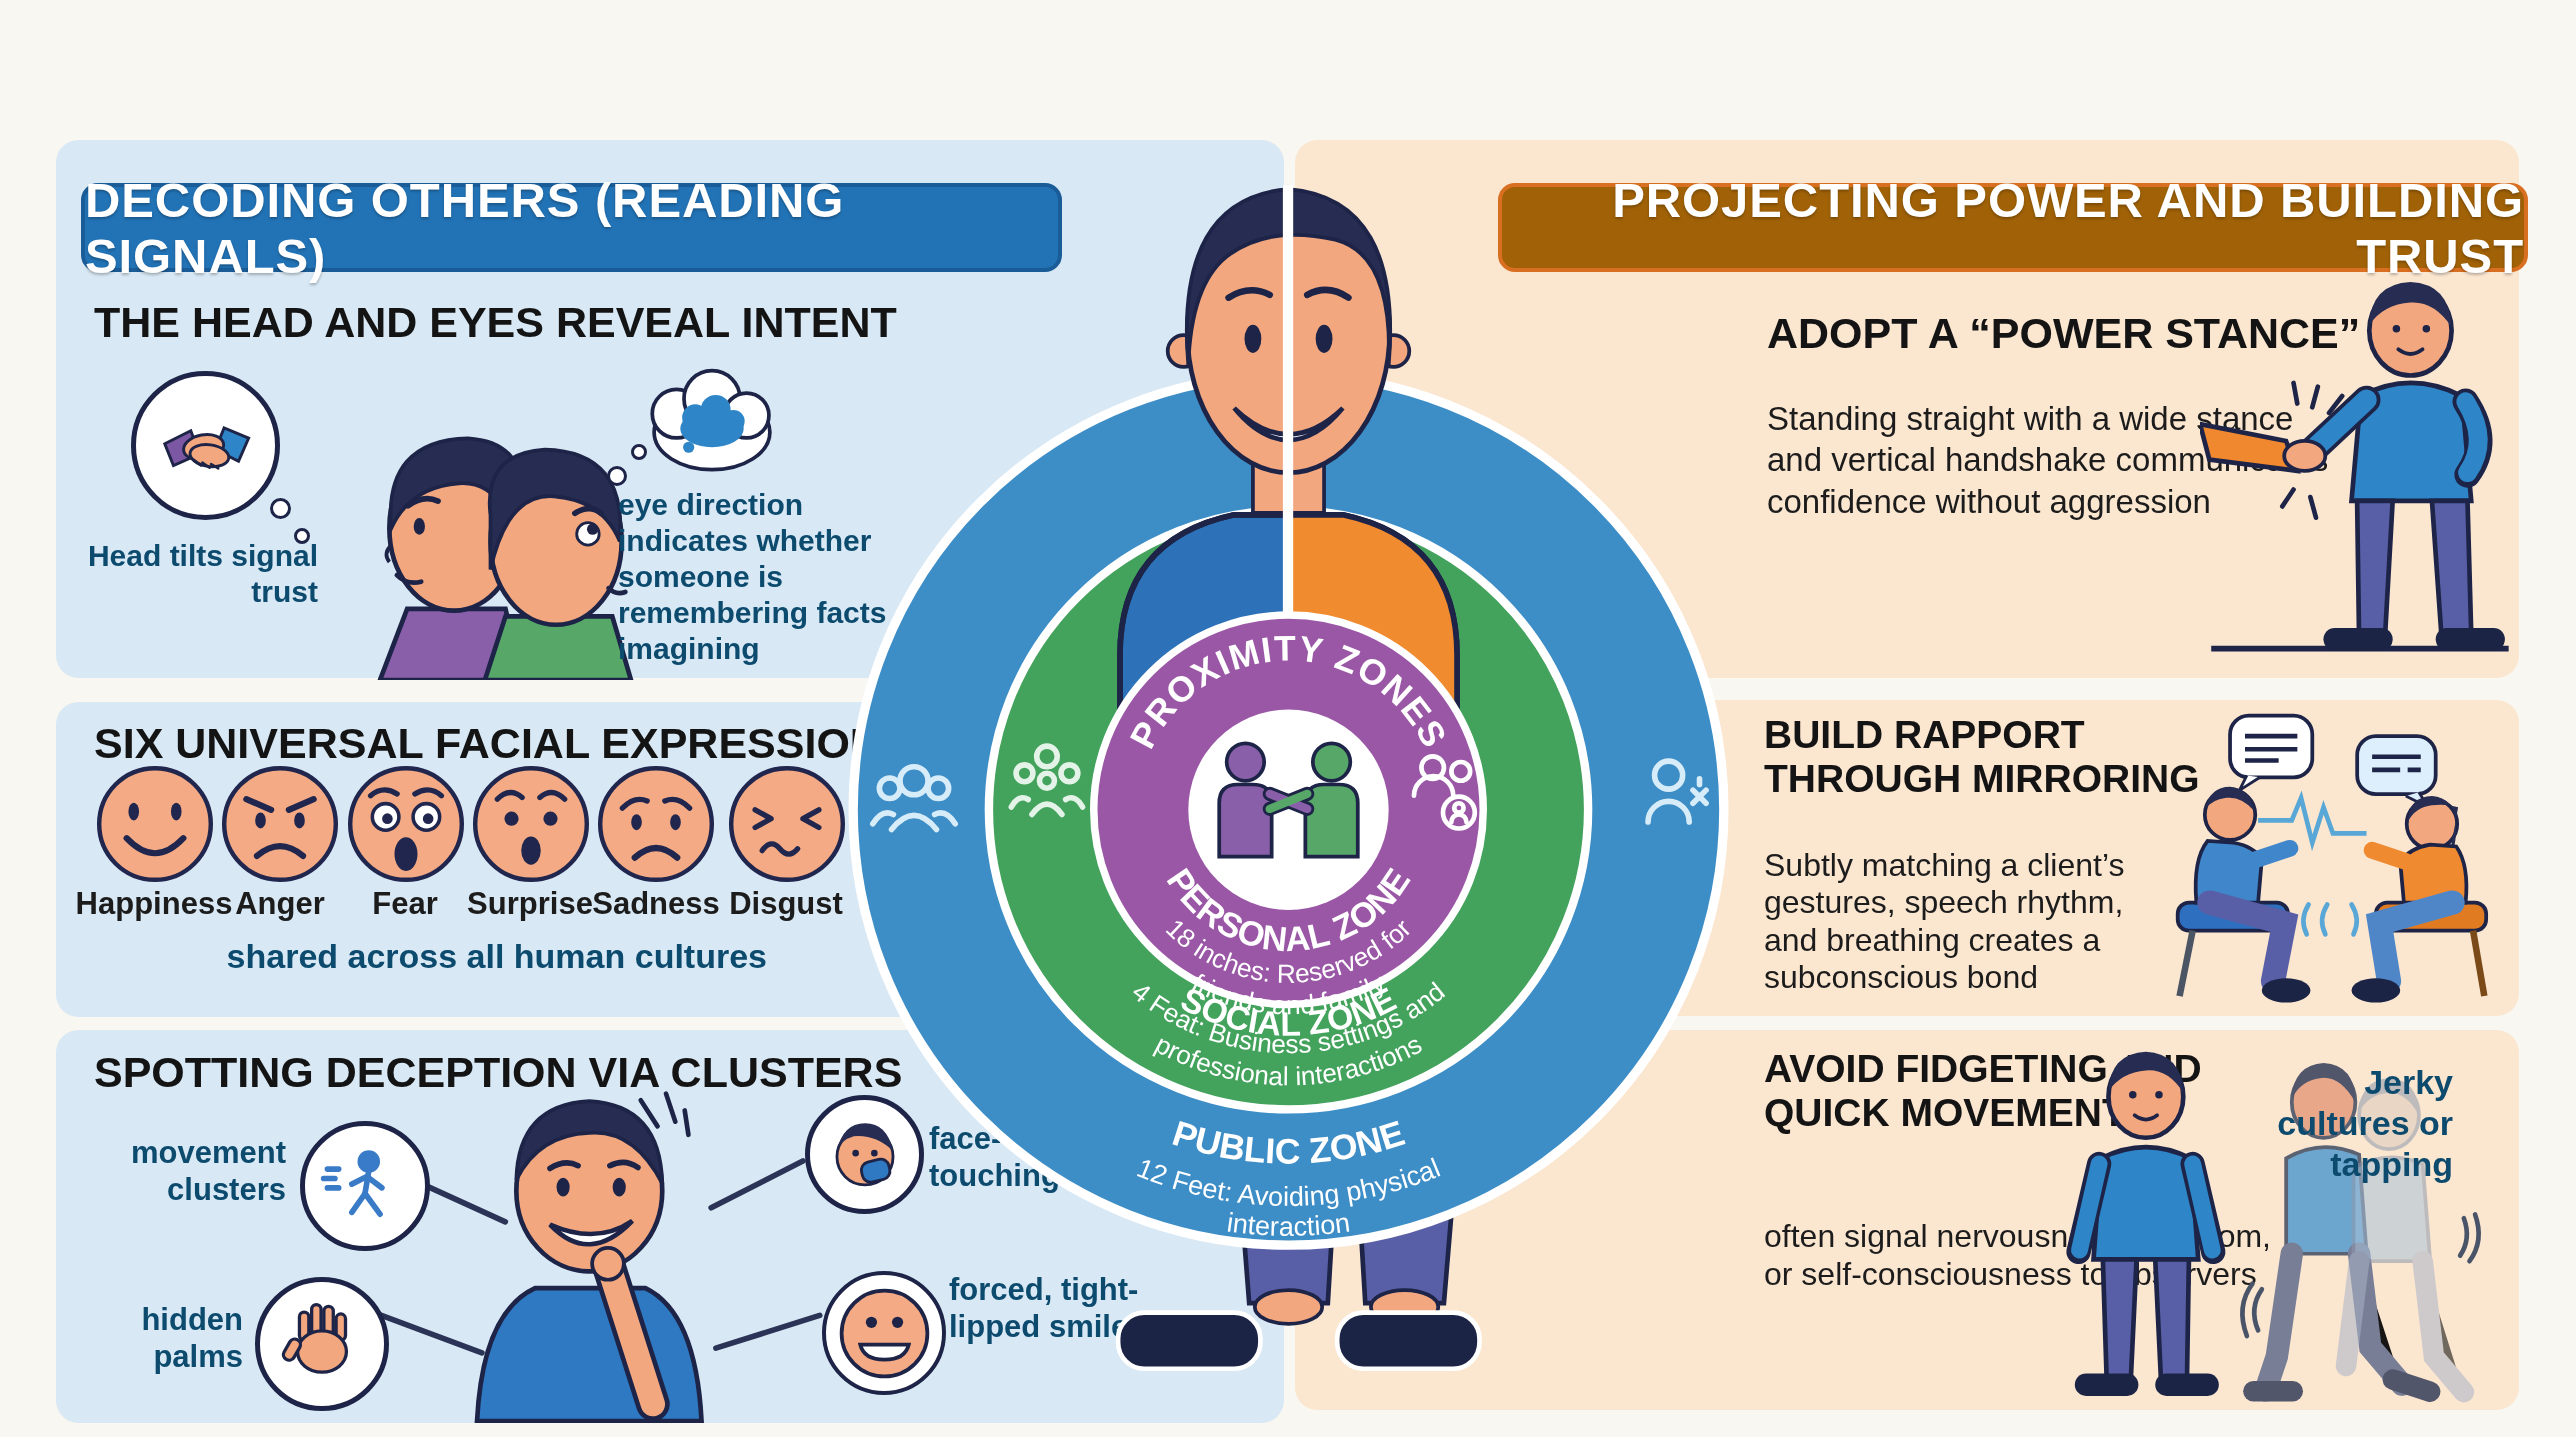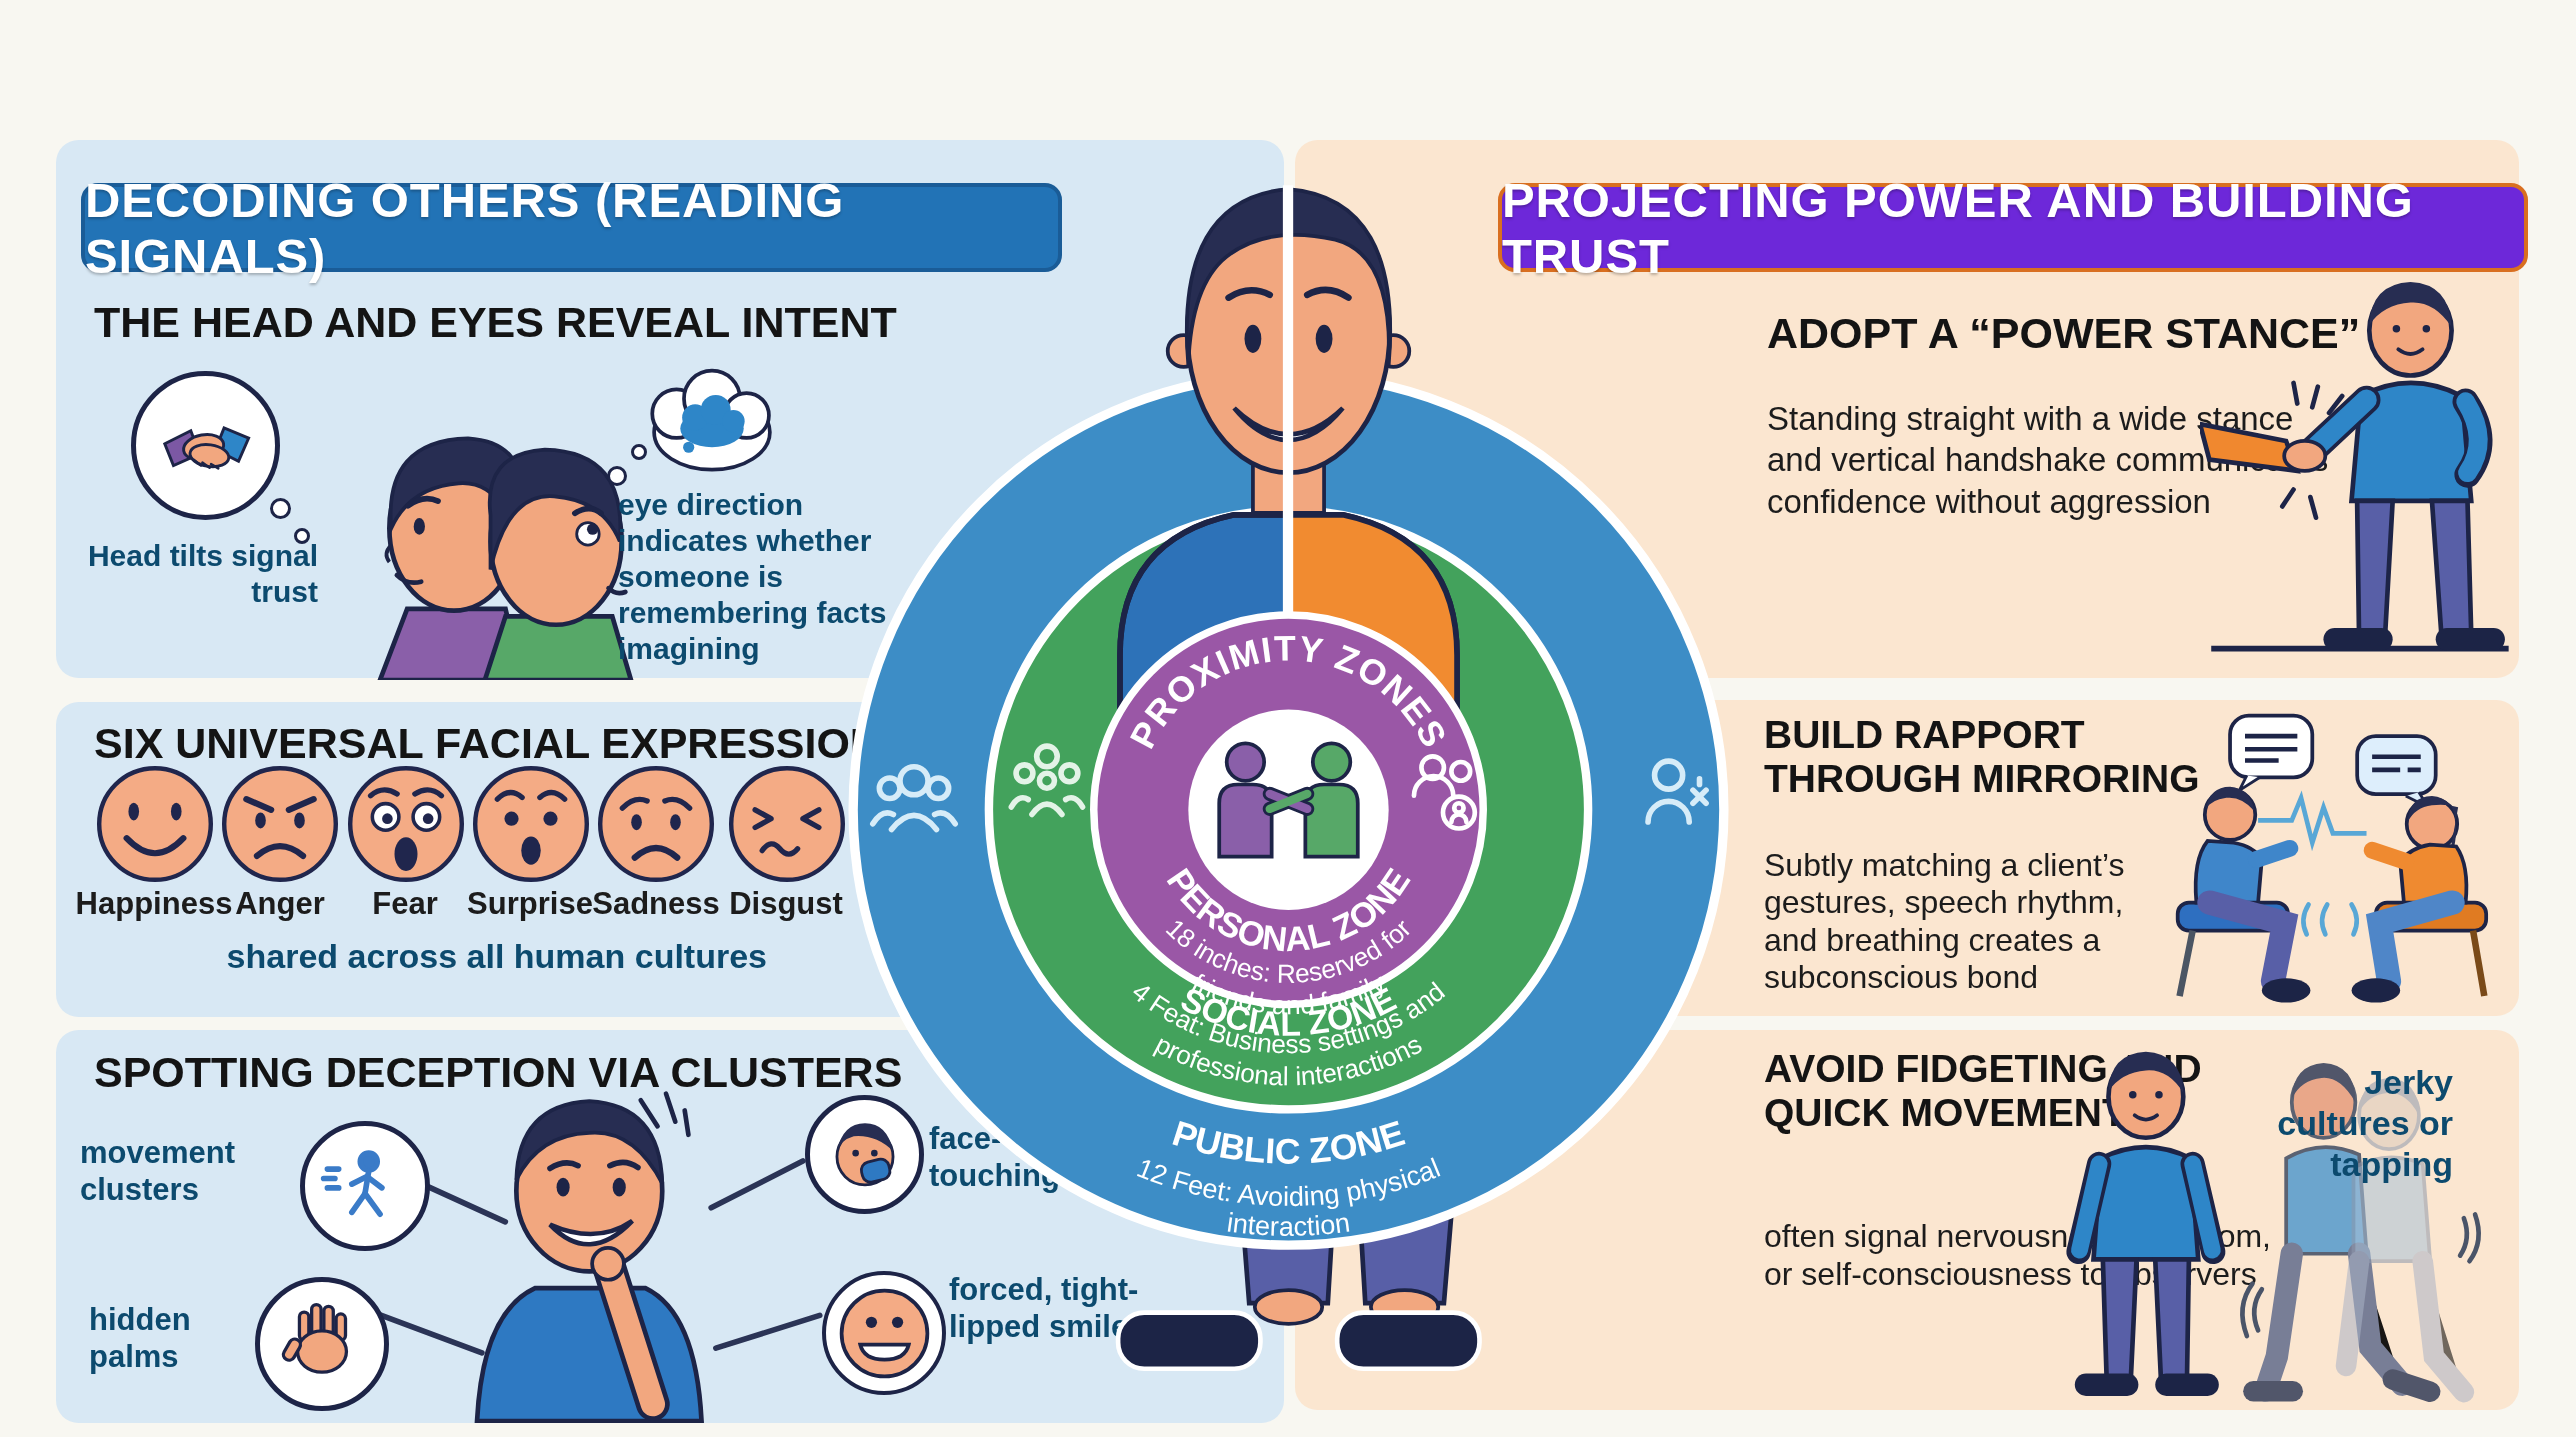--- a/index.html
+++ b/index.html
@@ -8,26 +8,26 @@
   .abs{position:absolute;}
   .page-title{left:0;right:0;top:17px;text-align:center;font-size:79px;font-weight:bold;
               color:#1a62ae;letter-spacing:0.9px;z-index:2;}
   .panel{position:absolute;border-radius:22.5px;z-index:1;}
   .panel.blue{background:#d8e8f4;}
   .panel.peach{background:#fbe6d0;}
   .pill{position:absolute;z-index:3;display:flex;align-items:center;justify-content:center;
         color:#ffffff;font-weight:bold;font-size:49px;border-radius:17px;letter-spacing:0.9px;
         text-shadow:0 1.9px 2.8px rgba(0,0,0,.25);}
   .pill.blue{background:#2273b6;border:4.7px solid #1a5c97;}
-  .pill.orange{background:#6d28d9;border:4.7px solid #d96f20;}
+  .pill.orange{background:#a16207;border:4.7px solid #d96f20;text-align:right;}
   .sec-title{position:absolute;z-index:3;font-weight:bold;color:#141414;font-size:43px;line-height:1.12;}
   .body-text{position:absolute;z-index:3;color:#1c1c1c;font-size:33px;line-height:1.25;}
   .cap{position:absolute;z-index:3;color:#0c4a6e;font-size:30px;line-height:1.2;font-weight:bold;}
   .center-txt{text-align:right;}
-  .right-txt{}
+  .right-txt{text-align:right;}
   .circle-badge{position:absolute;z-index:3;background:#ffffff;border:5.6px solid #1d2447;
                 border-radius:50%;display:flex;align-items:center;justify-content:center;}
   .dot{position:absolute;z-index:3;background:#ffffff;border:3.7px solid #1d2447;border-radius:50%;}
   .lab{font-size:31px;}
   .expr-label{position:absolute;z-index:3;font-size:31px;font-weight:bold;color:#1c1c1c;
               text-align:center;}
   svg{display:block;}
   .z2{z-index:2;} .z3{z-index:3;} .z4{z-index:4;} .z5{z-index:5;}
 </style>
 </head>

